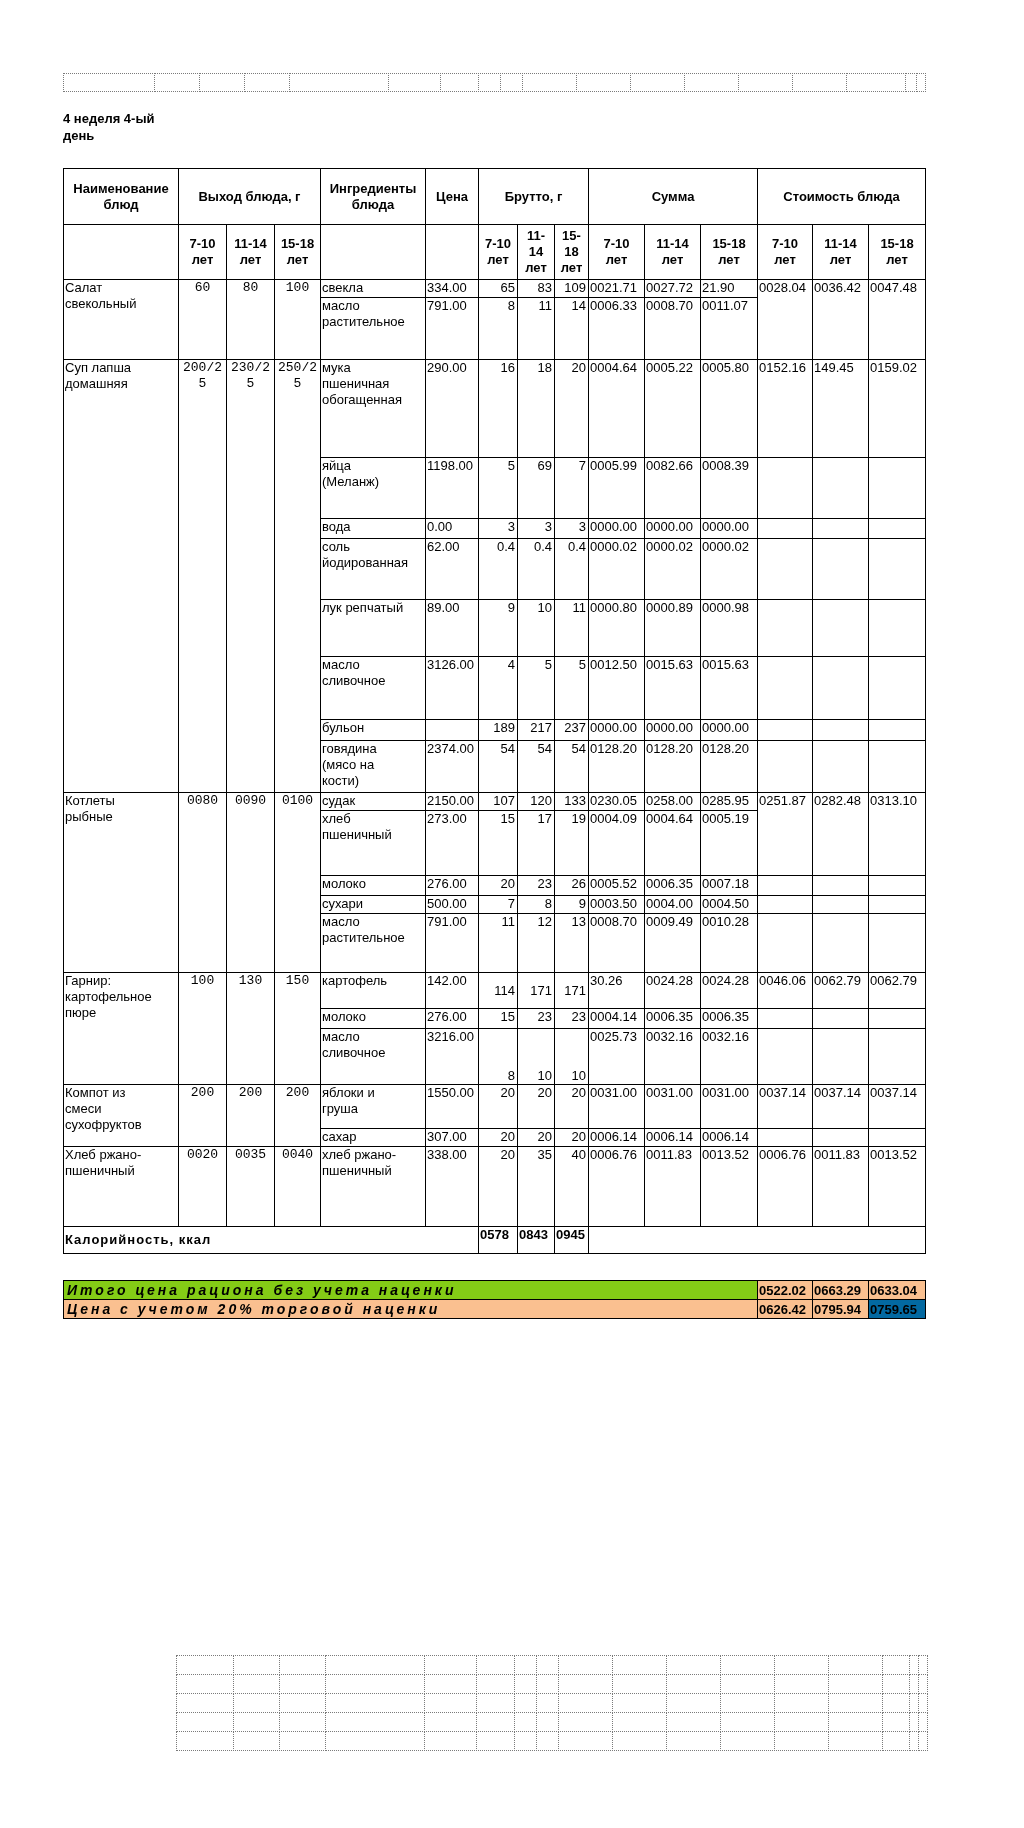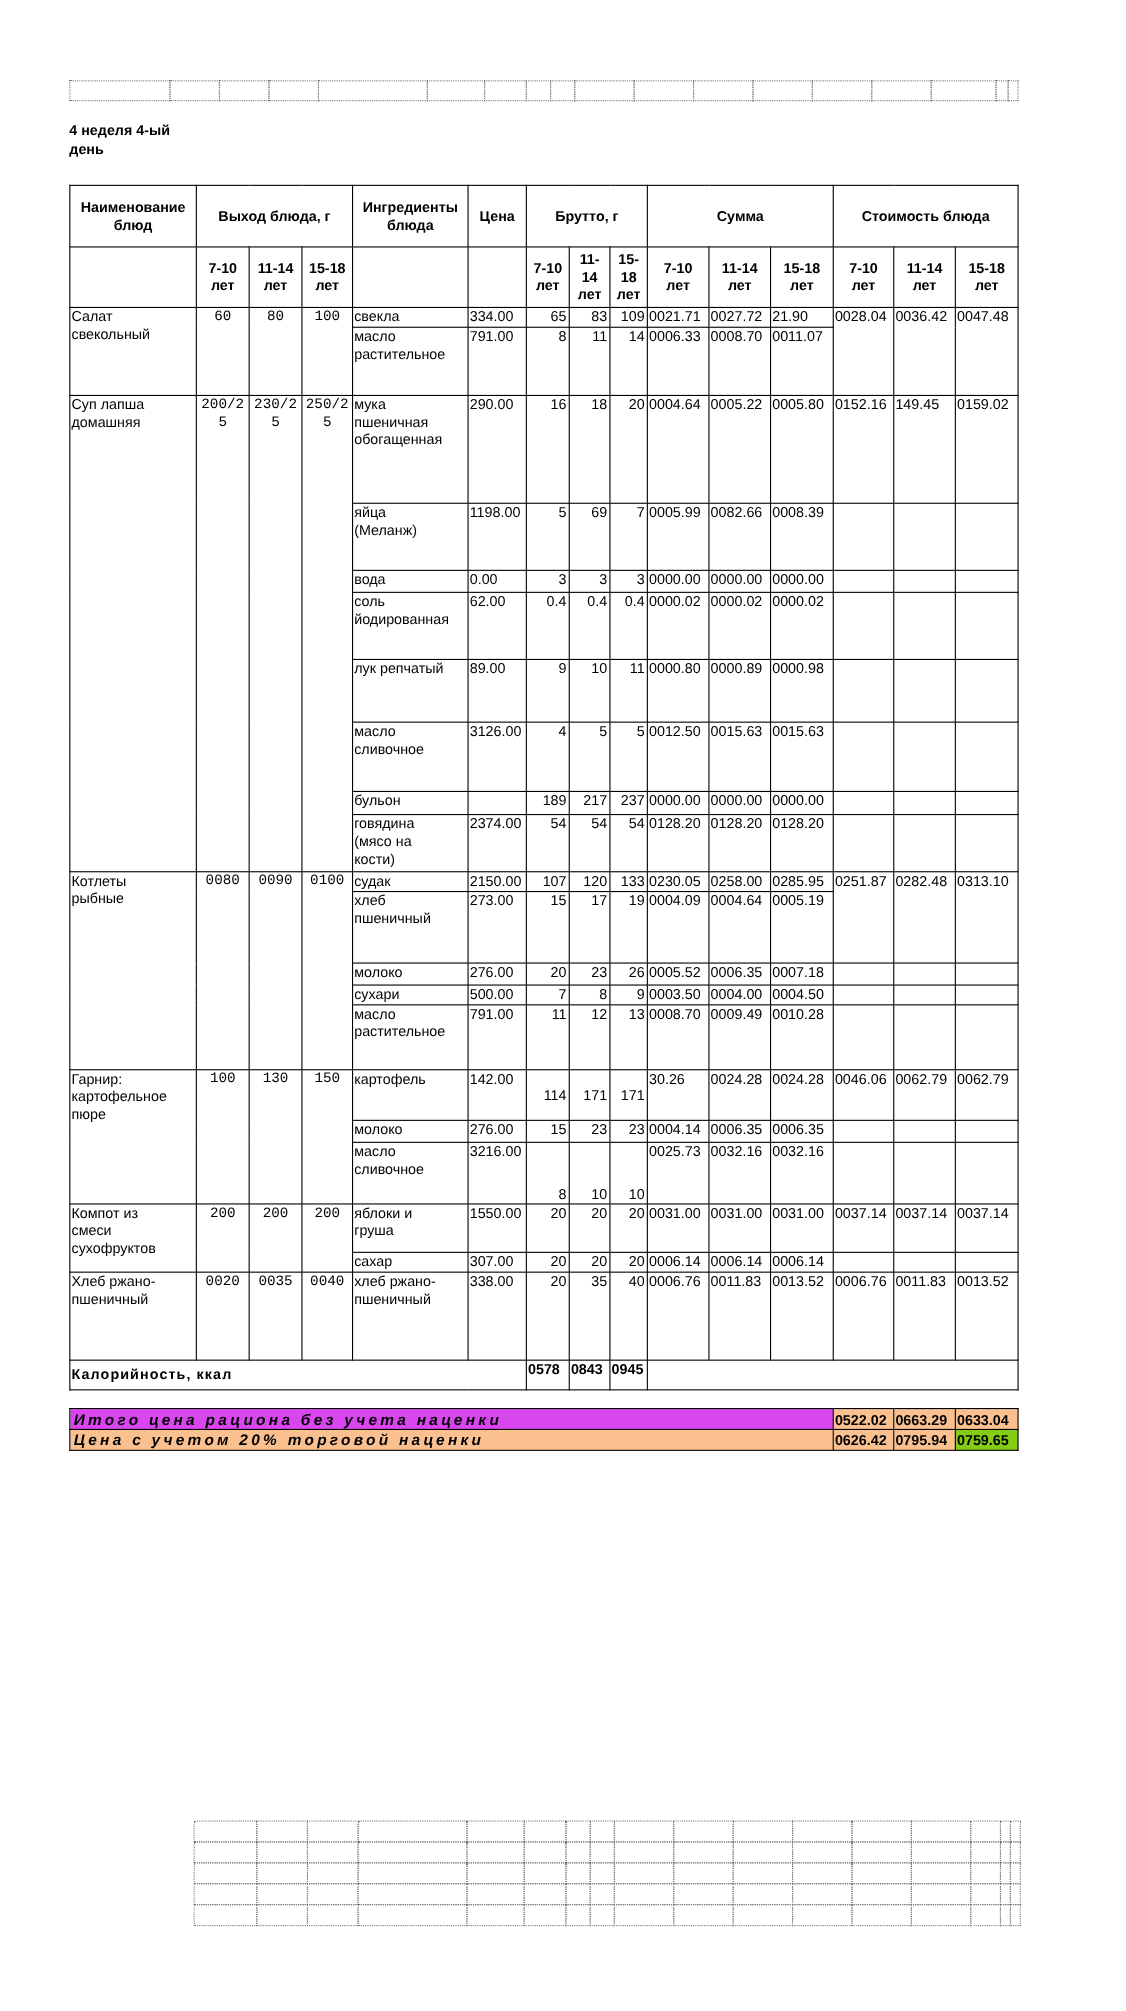--- a/index.html
+++ b/index.html
@@ -311,21 +311,21 @@
       <td class="r">12</td>
       <td class="r">13</td>
       <td>0008.70</td>
       <td>0009.49</td>
       <td>0010.28</td>
       <td class="nob"></td>
       <td class="nob"></td>
       <td class="nob"></td>
     </tr>
 
-    <tr style="height:46px">
+    <tr style="height:36px">
       <td class="pre" rowspan="3">Гарнир:
 картофельное
 пюре</td>
       <td class="c" rowspan="3">100</td>
       <td class="c" rowspan="3">130</td>
       <td class="c" rowspan="3">150</td>
       <td class="pre">картофель</td>
       <td>142.00</td>
       <td class="r vm">114</td>
       <td class="r vm">171</td>
@@ -431,30 +431,30 @@
 
   <table class="totals">
     <colgroup>
         <col style="width:694px">
         <col style="width:55px">
         <col style="width:56px">
         <col style="width:57px">
       </colgroup>
     <tbody>
         <tr style="height:19px">
-      <td class="lbl" style="background: #d946ef;">Итого цена рациона без учета наценки</td>
+      <td class="lbl" style="background: #84cc16;">Итого цена рациона без учета наценки</td>
       <td style="background: rgb(250, 192, 144);">0522.02</td>
       <td style="background: rgb(250, 192, 144);">0663.29</td>
       <td style="background: rgb(250, 192, 144);">0633.04</td>
     </tr>
     <tr style="height:19px">
       <td class="lbl" style="background: rgb(250, 192, 144);">Цена с учетом 20% торговой наценки</td>
       <td style="background: rgb(250, 192, 144);">0626.42</td>
       <td style="background: rgb(250, 192, 144);">0795.94</td>
-      <td style="background: #84cc16;">0759.65</td>
+      <td style="background: #0369a1;">0759.65</td>
     </tr>
   </tbody>
     </table>
 
 <div class="grid" style="left: 63px; top: 73px;">
       <div class="dotrow" style="height: 19px;">
         <div class="dotcell" style="width: 92px; border-color: rgb(122, 122, 122);"></div>
         <div class="dotcell" style="width: 46px; border-color: rgb(122, 122, 122);"></div>
         <div class="dotcell" style="width: 46px; border-color: rgb(122, 122, 122);"></div>
         <div class="dotcell" style="width: 46px; border-color: rgb(122, 122, 122);"></div>

